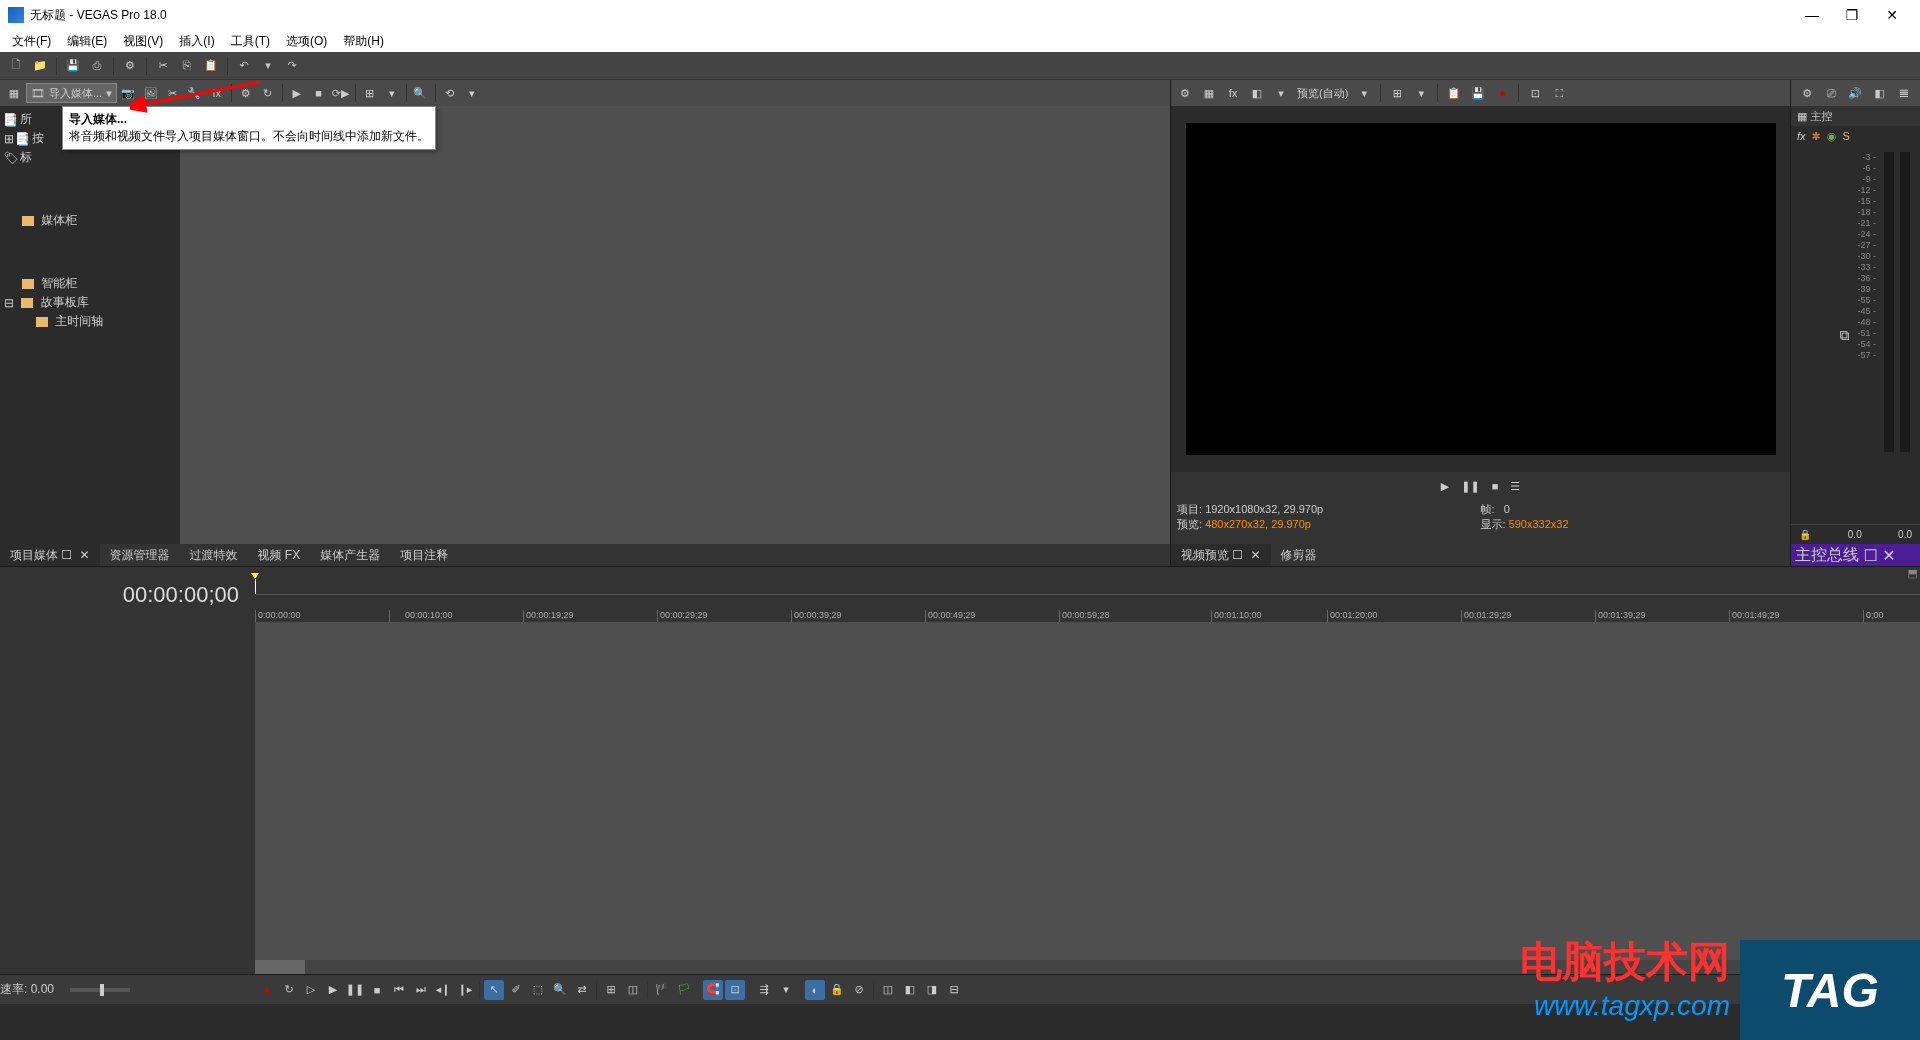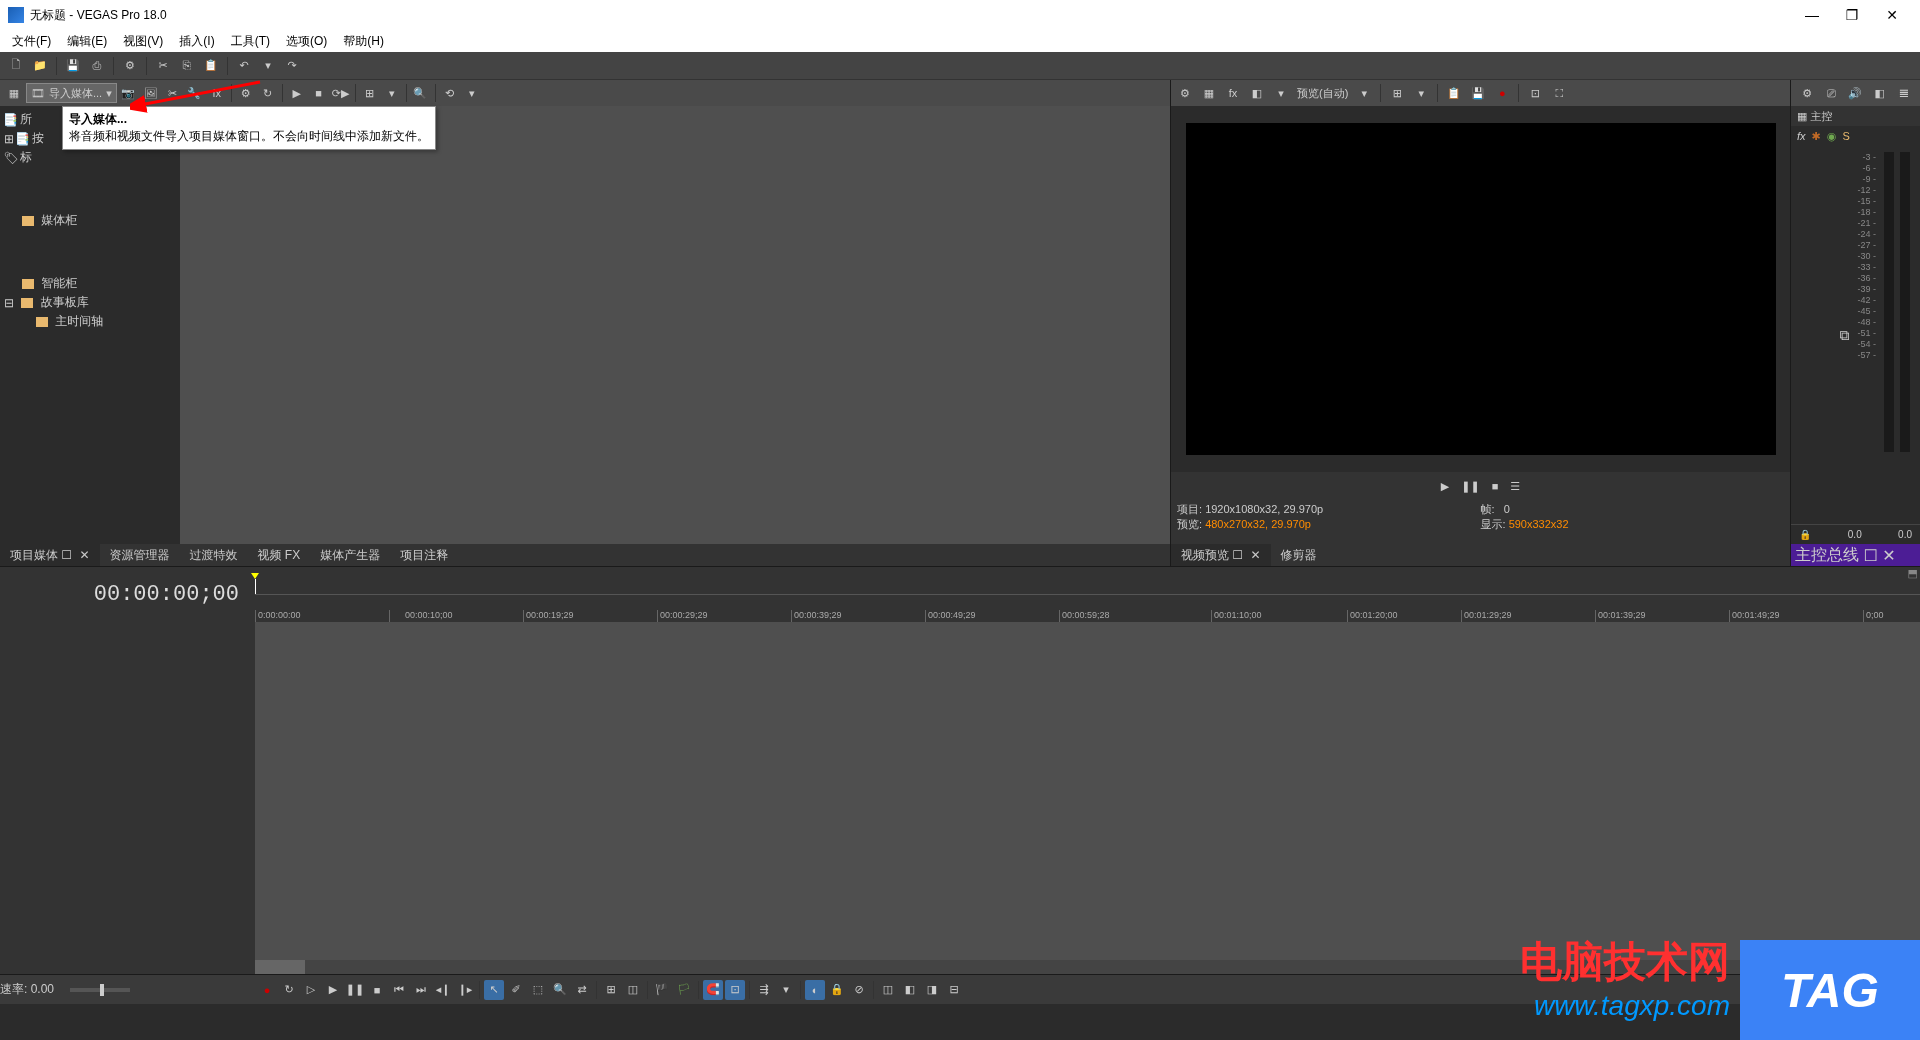--- a/index.html
+++ b/index.html
@@ -43,39 +43,39 @@
 .master-header { height: 20px; background: #333; display: flex; align-items: center; padding: 0 6px; font-size: 11px; }
 .master-fx { height: 20px; display: flex; align-items: center; padding: 0 6px; gap: 6px; font-size: 11px; }
 .master-meter { flex: 1; display: flex; justify-content: flex-end; padding: 6px 10px; }
 .meter-scale { display: flex; flex-direction: column; align-items: flex-end; gap: 1px; font-size: 9px; color: #888; }
 .meter-bar { width: 10px; background: #1a1a1a; margin-left: 4px; }
 .master-footer { height: 20px; display: flex; align-items: center; justify-content: space-between; padding: 0 8px; font-size: 10px; border-top: 1px solid #444; }
 .master-tabs { height: 22px; background: #4c1d95; display: flex; align-items: center; padding: 0 4px; font-size: 16px; }
 .timeline-area { height: 438px; background: #2b2b2b; display: flex; flex-direction: column; }
 .timeline-top { height: 56px; display: flex; background: #333; border-top: 1px solid #1a1a1a; }
 .track-header-area { width: 255px; background: #333; display: flex; align-items: center; justify-content: flex-end; padding-right: 16px; }
-.timecode { font-size: 22px; color: #ddd; font-family: Liberation Mono, monospace; }
+.timecode { font-size: 22px; color: #ddd; font-family: Liberation Sans, sans-serif; }
 .ruler-area { flex: 1; background: #2b2b2b; position: relative; display: flex; flex-direction: column; }
 .ruler { height: 28px; background: #333; position: relative; font-size: 9px; color: #aaa; overflow: hidden; border-top: 1px solid #555; }
 .ruler-mark { position: absolute; bottom: 0; border-left: 1px solid #666; padding-left: 2px; height: 12px; }
 .playhead { position: absolute; left: 0; top: 0; bottom: 0; width: 1px; background: #fff; }
 .playhead::before { content: ''; position: absolute; top: -6px; left: -4px; width: 0; height: 0; border-left: 4px solid transparent; border-right: 4px solid transparent; border-top: 6px solid #ff0; }
 .timeline-tracks { flex: 1; display: flex; background: #4f4f4f; }
 .tracks-header { width: 255px; background: #333; }
 .tracks-body { flex: 1; background: #4f4f4f; position: relative; }
 .timeline-scroll { height: 14px; background: #333; display: flex; }
 .scroll-spacer { width: 255px; }
 .scroll-track { flex: 1; background: #444; position: relative; }
 .scroll-thumb { position: absolute; left: 0; width: 50px; height: 100%; background: #666; }
 .transport-bar { height: 30px; background: #3a3a3a; display: flex; align-items: center; padding: 0 0; gap: 2px; border-top: 1px solid #1a1a1a; }
 .rate-display { width: 255px; display: flex; align-items: center; gap: 16px; font-size: 12px; }
 .rate-slider { width: 60px; height: 4px; background: #555; position: relative; }
 .rate-handle { position: absolute; left: 50%; top: -4px; width: 4px; height: 12px; background: #ccc; }
 .arrow { position: absolute; top: 80px; left: 130px; z-index: 200; pointer-events: none; }
-.watermark-tag { position: absolute; bottom: 0; right: 0; width: 180px; height: 100px; background: #3b82f6; display: flex; align-items: center; justify-content: center; font-size: 48px; font-weight: bold; font-style: italic; color: #fff; font-family: Arial; z-index: 300; }
+.watermark-tag { position: absolute; bottom: 0; right: 0; width: 180px; height: 100px; background: #0c4a6e; display: flex; align-items: center; justify-content: center; font-size: 48px; font-weight: bold; font-style: italic; color: #fff; font-family: Arial; z-index: 300; }
 .watermark-text { position: absolute; bottom: 18px; right: 190px; z-index: 300; text-align: right; margin-left: 8px; }
 .watermark-text .line1 { font-size: 42px; font-weight: bold; color: #ff3030; font-family: "SimHei"; }
 .watermark-text .line2 { font-size: 28px; color: #0099ff; font-style: italic; }
 .btn-highlight { background: #3a6ea5 !important; }
 </style>
 </head>
 <body>
 
 <div class="titlebar">
   <div class="logo"></div>
@@ -262,21 +262,21 @@
           <div>-12 -</div>
           <div>-15 -</div>
           <div>-18 -</div>
           <div>-21 -</div>
           <div>-24 -</div>
           <div>-27 -</div>
           <div>-30 -</div>
           <div>-33 -</div>
           <div>-36 -</div>
           <div>-39 -</div>
-          <div>-42 -</div>
+          <div>-55 -</div>
           <div>-45 -</div>
           <div>-48 -</div>
           <div>-51 -</div>
           <div>-54 -</div>
           <div>-57 -</div>
         </div>
       <div style="display:flex;gap:2px;margin-left:4px;">
         <div class="meter-bar" style="height:300px;"></div>
         <div class="meter-bar" style="height:300px;"></div>
       </div>
@@ -308,21 +308,21 @@
       </div>
       <div class="ruler" id="ruler">
           <div class="ruler-mark" style="left: 0px;">0:00:00:00</div>
           <div class="ruler-mark" style="left: 134px; padding-left: 15px;">00:00:10;00</div>
           <div class="ruler-mark" style="left: 268px;">00:00:19;29</div>
           <div class="ruler-mark" style="left: 402px;">00:00:29;29</div>
           <div class="ruler-mark" style="left: 536px;">00:00:39;29</div>
           <div class="ruler-mark" style="left: 670px;">00:00:49;29</div>
           <div class="ruler-mark" style="left: 804px;">00:00:59;28</div>
           <div class="ruler-mark" style="left: 956px; text-align: right;">00:01:10;00</div>
-          <div class="ruler-mark" style="left: 1072px; margin-left: 20px;">00:01:20;00</div>
+          <div class="ruler-mark" style="left: 1072px;">00:01:20;00</div>
           <div class="ruler-mark" style="left: 1206px;">00:01:29;29</div>
           <div class="ruler-mark" style="left: 1340px;">00:01:39;29</div>
           <div class="ruler-mark" style="left: 1474px;">00:01:49;29</div>
           <div class="ruler-mark" style="left: 1608px;">0;00</div>
         </div>
     </div>
   </div>
   <div class="timeline-tracks">
     <div class="tracks-header"></div>
     <div class="tracks-body"></div>

